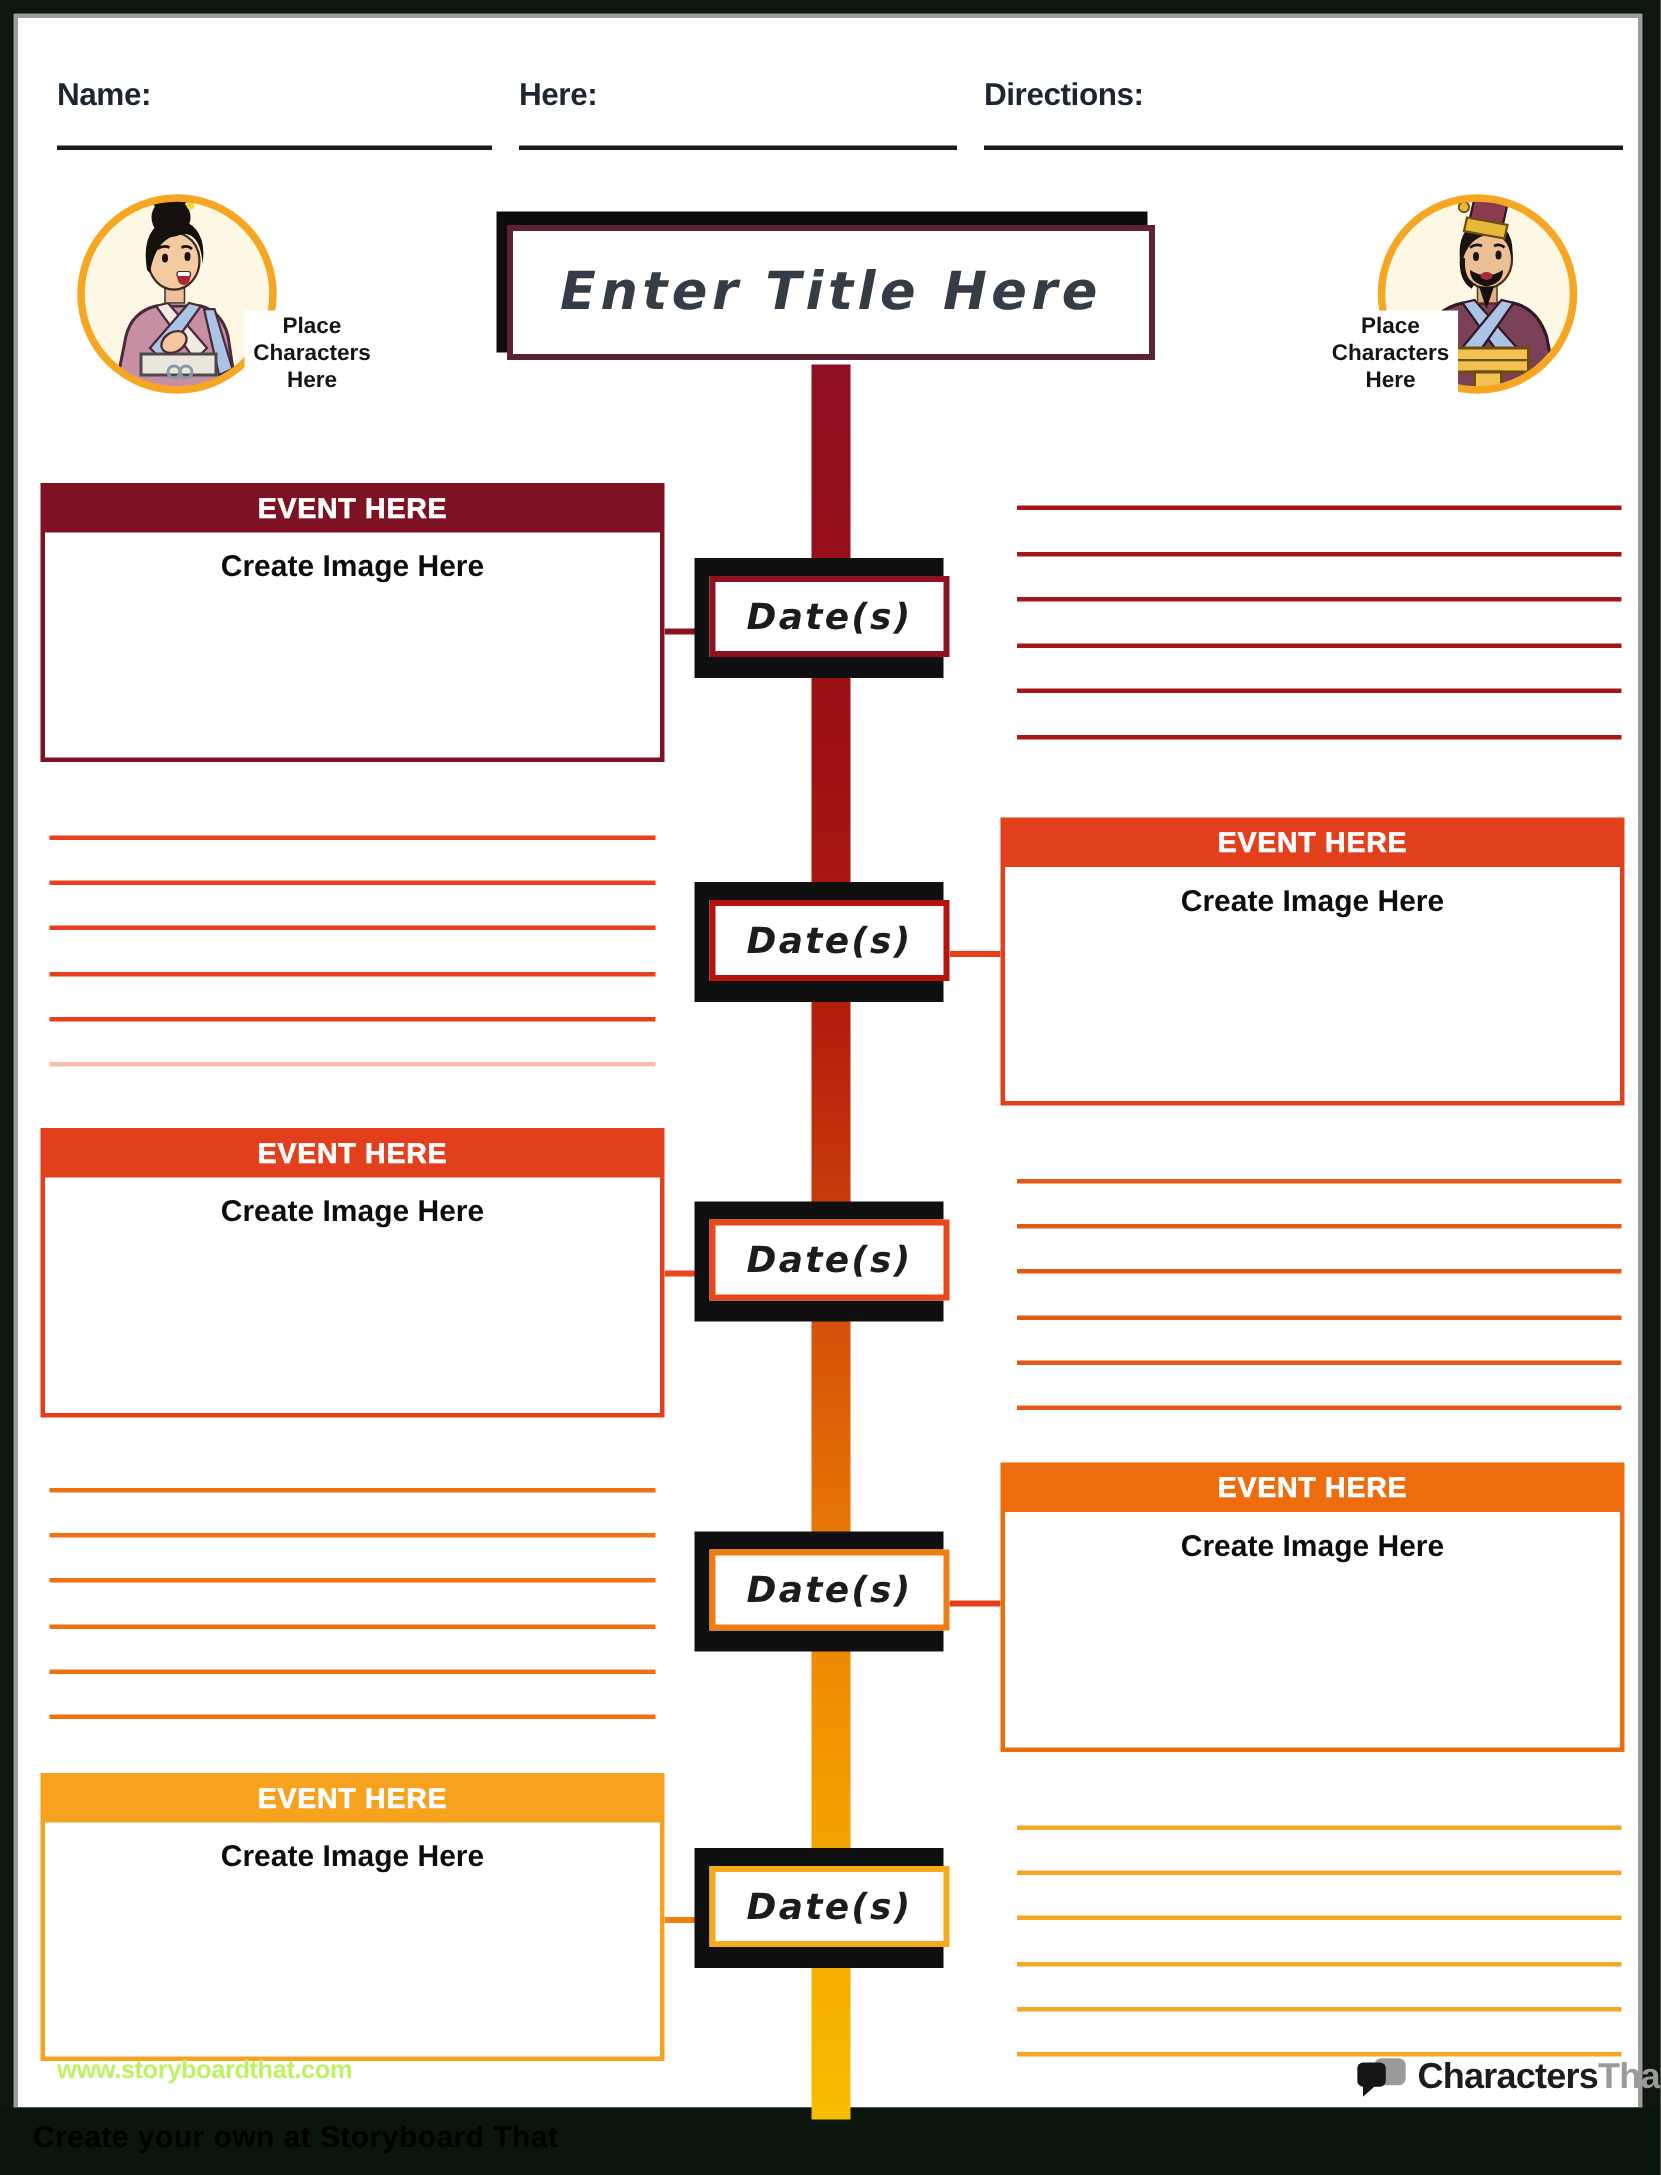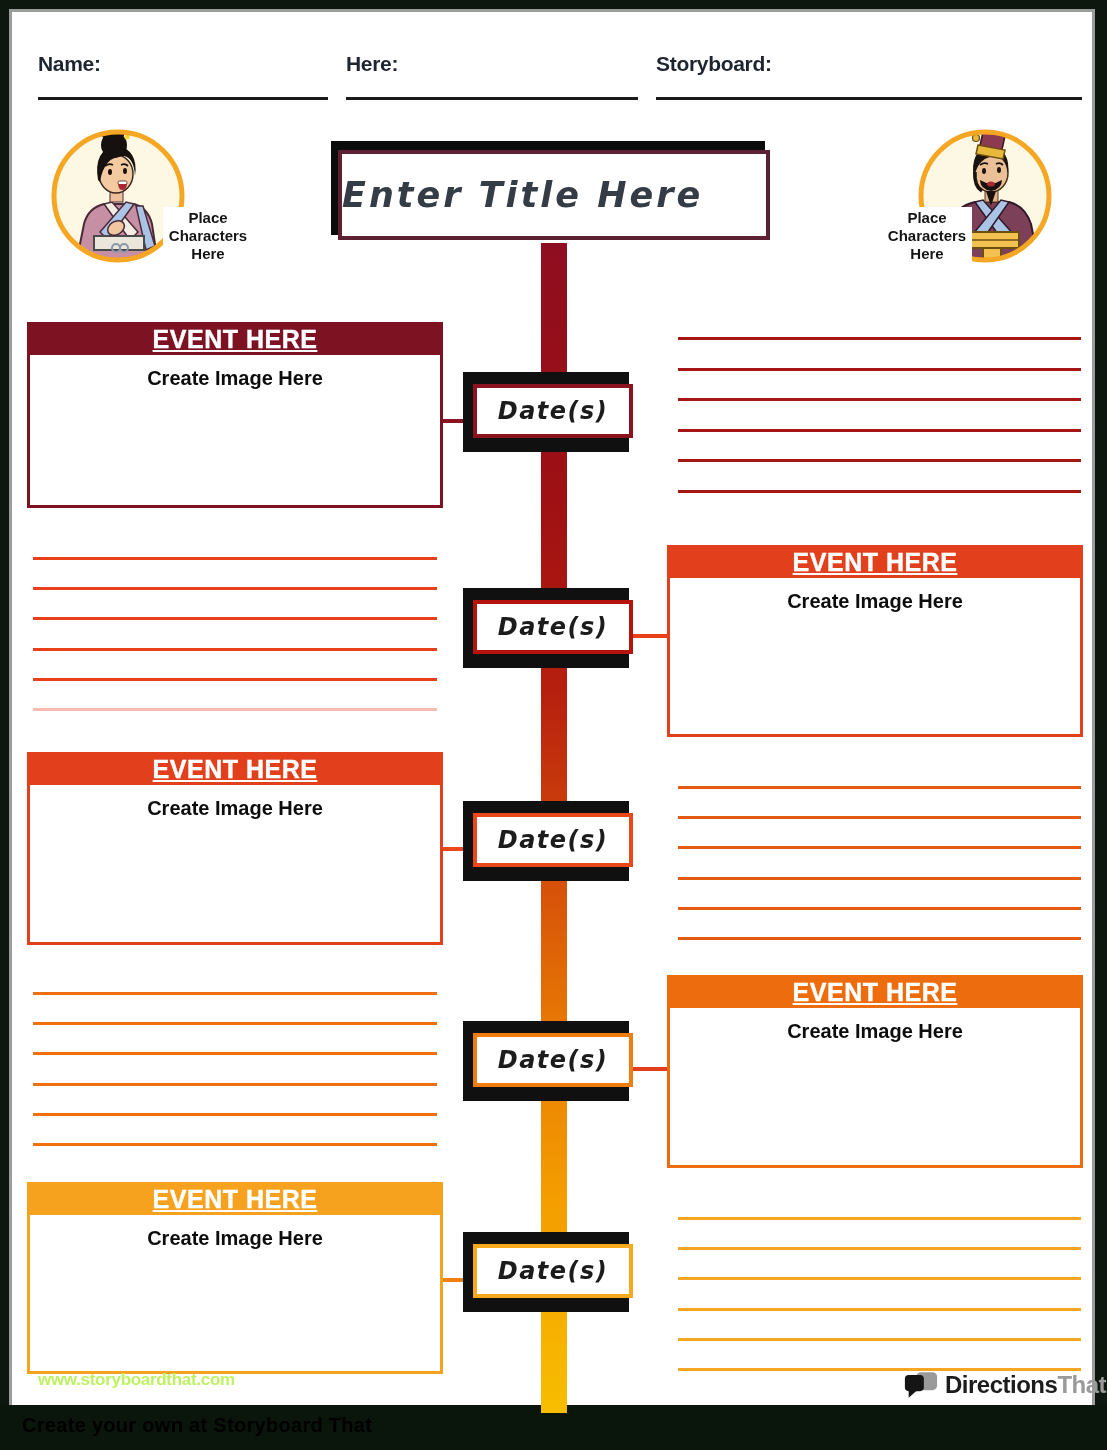--- a/index.html
+++ b/index.html
@@ -14,36 +14,36 @@
 
   
   .char-circle{position:absolute;width:136px;height:136px;z-index:3;}
   .char-label{position:absolute;z-index:4;background:#fff;padding:2px 3px;text-align:center;
               font-weight:bold;font-size:15px;line-height:18px;color:#151515;width:84px;margin-top:35px;}
 
   
   .title-shadow{position:absolute;left:331px;top:141px;width:434px;height:94px;background:#0c0c0c;z-index:3;}
   .title-box{position:absolute;left:338px;top:150px;width:432px;height:90px;background:#fff;
              border:4px solid #5c2133;box-sizing:border-box;display:flex;align-items:center;
-             z-index:4;}
+             justify-content:center;z-index:4;}
   .title-text{font-style:italic;font-weight:bold;font-size:35px;letter-spacing:3px;color:#343c46;
               font-family:"DejaVu Sans",sans-serif;}
 
   
   .bar{position:absolute;left:541px;top:243px;width:26px;height:1170px;z-index:2;
        background:linear-gradient(to bottom,#8f0e20 0%,#9e1013 22%,#b51f0e 38%,
                   #d2470a 52%,#e97c04 68%,#f49e00 82%,#f8bd00 100%);}
 
   
   .connector{position:absolute;height:4px;z-index:2;}
 
   
   .event{position:absolute;background:#fff;border:3px solid;box-sizing:border-box;z-index:3;}
   .event-header{height:31px;display:flex;align-items:center;justify-content:center;
-                color:#fff;font-weight:bold;font-size:25px;letter-spacing:0.5px;margin:-1px;text-decoration:underline;-webkit-text-stroke:.4px #fff;}
+                color:#fff;font-weight:bold;font-size:19px;letter-spacing:0.5px;margin:-1px;-webkit-text-stroke:.4px #fff;}
   .event-body{text-align:center;padding-top:13px;font-weight:bold;font-size:20px;color:#0d0d0d;}
 
   
   .date-wrap{position:absolute;left:463px;width:184px;height:98px;z-index:4;}
   .date-shadow{position:absolute;left:0;top:0;width:166px;height:80px;background:#101010;}
   .date-box{position:absolute;left:10px;top:12px;width:160px;height:54px;background:#fff;
             border:4px solid;box-sizing:border-box;display:flex;align-items:center;justify-content:center;}
   .date-text{font-style:italic;font-weight:bold;font-size:24px;letter-spacing:1.5px;color:#1c1c1c;
              font-family:"DejaVu Sans",sans-serif;}
 
@@ -60,21 +60,21 @@
   .footer-banner{position:absolute;left:22px;top:9px;font-weight:bold;font-size:20px;color:#000;letter-spacing:0.3px;}
 </style>
 </head>
 <body>
 
 <div class="canvas">
   <div class="page"></div>
 
   <div class="hdr-label" style="left:38px;top:52px;">Name:</div>
   <div class="hdr-label" style="left:346px;top:52px;">Here:</div>
-  <div class="hdr-label" style="left:656px;top:52px;">Storyboard:</div>
+  <div class="hdr-label" style="left:656px;top:52px;">Directions:</div>
   <div class="fill-line" style="left:38px;top:97px;width:290px;"></div>
   <div class="fill-line" style="left:346px;top:97px;width:292px;"></div>
   <div class="fill-line" style="left:656px;top:97px;width:426px;"></div>
 
   <div class="char-circle" style="left:50px;top:128px;">
     <svg viewBox="0 0 136 136" width="136" height="136">
       <defs>
           <clipPath id="cL">
             <circle cx="68" cy="68" r="64"></circle>
           </clipPath>
@@ -252,18 +252,18 @@
       <div class="line"></div>
   </div>
 
   <div class="site-url">www.storyboardthat.com</div>
   <div class="logo">
     <svg viewBox="0 0 38 30" width="36" height="29">
       <rect x="14" y="2" width="22" height="19" rx="5" fill="#9a9a9a"></rect>
       <rect x="2" y="5" width="20" height="17" rx="4" fill="#151515"></rect>
       <polygon points="6,21 6,29 15,21" fill="#151515"></polygon>
     </svg>
-    <span class="logo-text"><span class="logo-black">Directions</span><span class="logo-gray">That</span></span>
+    <span class="logo-text"><span class="logo-black">Characters</span><span class="logo-gray">That</span></span>
   </div>
   <div class="footer-band">
     <div class="footer-banner">Create your own at Storyboard That</div>
   </div>
 </div>
 
 </body></html>

